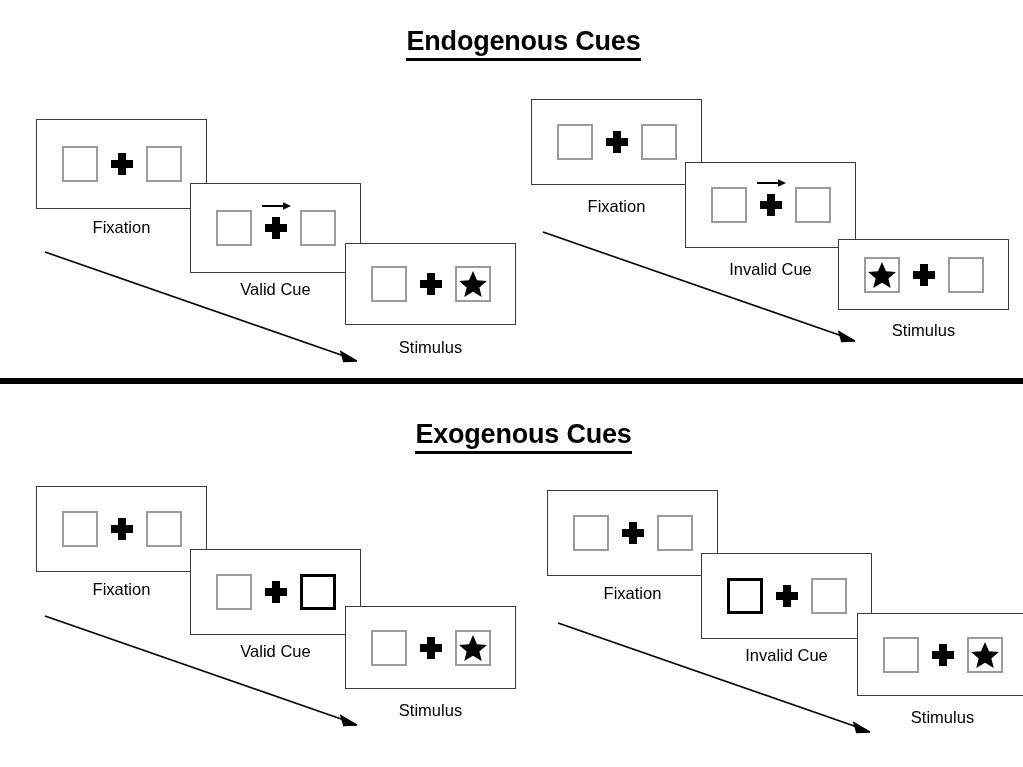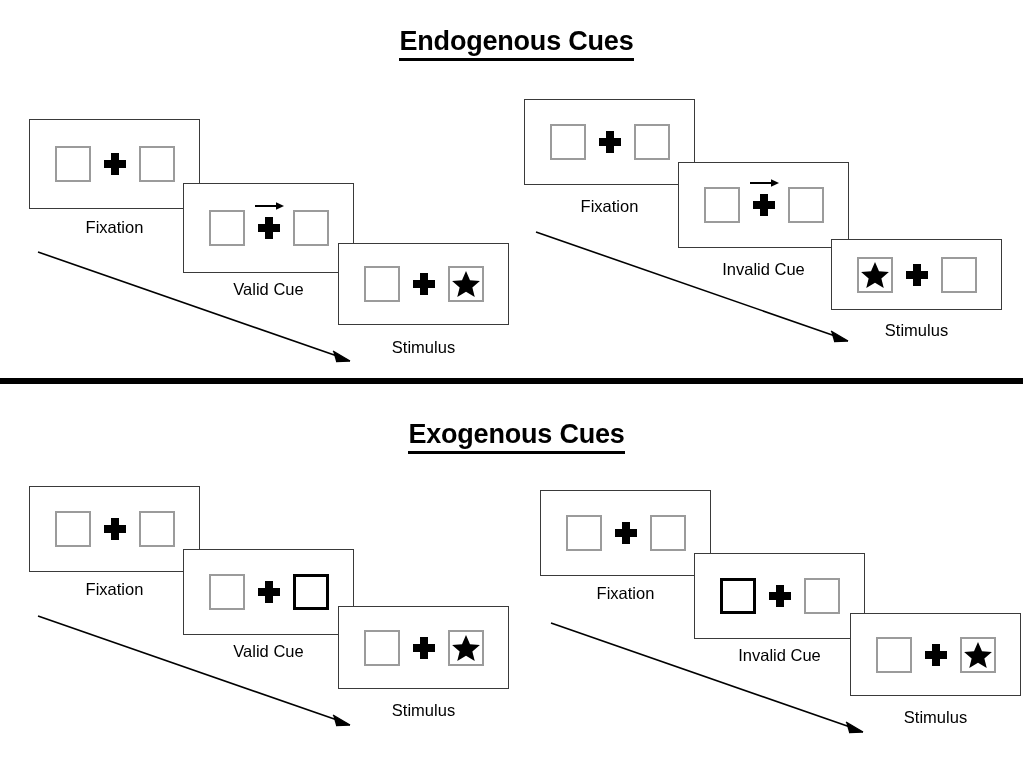--- a/index.html
+++ b/index.html
@@ -11,21 +11,21 @@
     width: 1023px;
     height: 767px;
     position: relative;
     overflow: hidden;
     font-family: "Liberation Sans", sans-serif;
     color: #000000;
   }
 
   .section {
     position: absolute;
-    left: 5px;
+    left: 12px;
     width: 871px;
   }
 
   .section-title {
     position: absolute;
     left: 0;
     width: 1023px;
     text-align: center;
     font-size: 27px;
     font-weight: bold;

